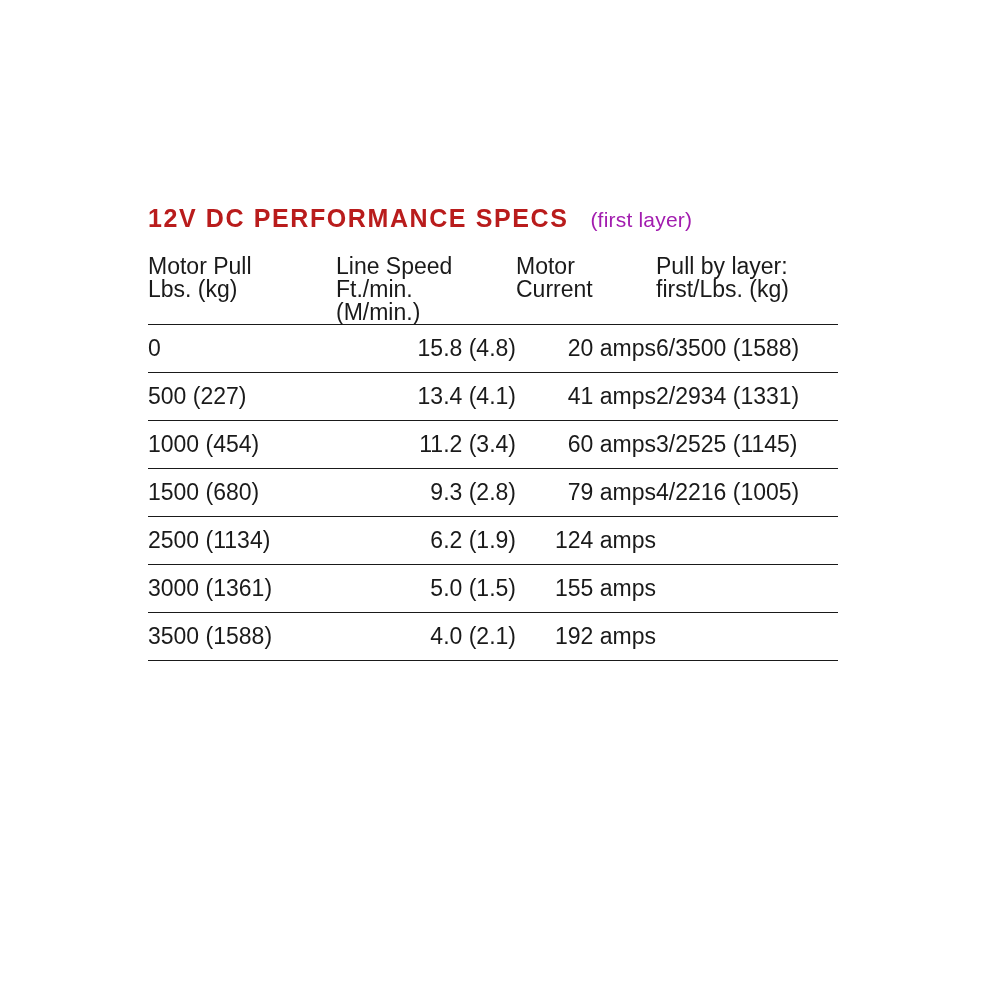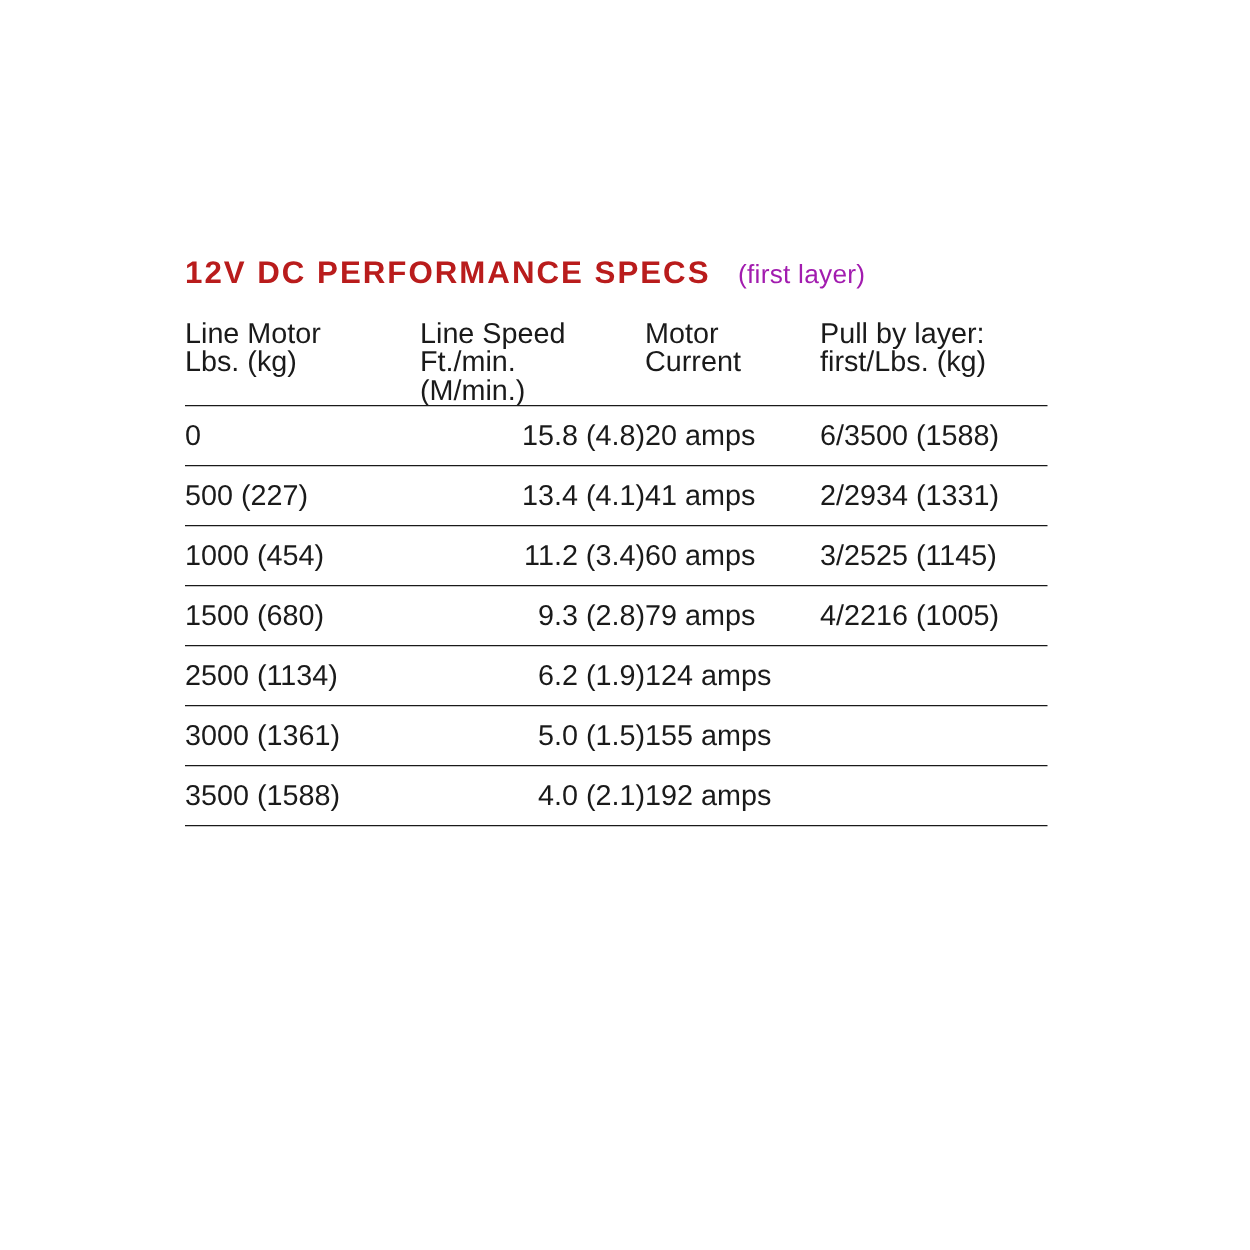--- a/index.html
+++ b/index.html
@@ -87,21 +87,21 @@
 
   
   tr.data td {
     padding-top: 12px;
     padding-bottom: 12px;
   }
   tr.data {
     border-bottom: 1.4px solid #1a1a1a;
   }
   tr.data td.col-speed { text-align: right; }
-  tr.data td.col-motor { text-align: left; }
+  tr.data td.col-motor { text-align: right; }
 </style>
 </head>
 <body>
 
 <div id="page">
 
   <div id="spec-block">
 
     <div class="title-row">
       <span class="title-main">12V DC PERFORMANCE SPECS</span>
@@ -111,21 +111,21 @@
     <table class="specs">
       <colgroup>
         <col class="c0">
           <col class="c1">
           <col class="c2">
           <col class="c3">
       </colgroup>
       <tbody>
 
         <tr class="hd-line1">
-          <td>Line Motor</td>
+          <td>Motor Pull</td>
           <td class="center">Line Speed</td>
           <td class="ctr-motor">Motor</td>
           <td>Pull by layer:</td>
         </tr>
 
         <tr class="hd-line2">
           <td>Lbs. (kg)</td>
           <td class="center">Ft./min.</td>
           <td class="ctr-motor">Current</td>
           <td>first/Lbs. (kg)</td>

